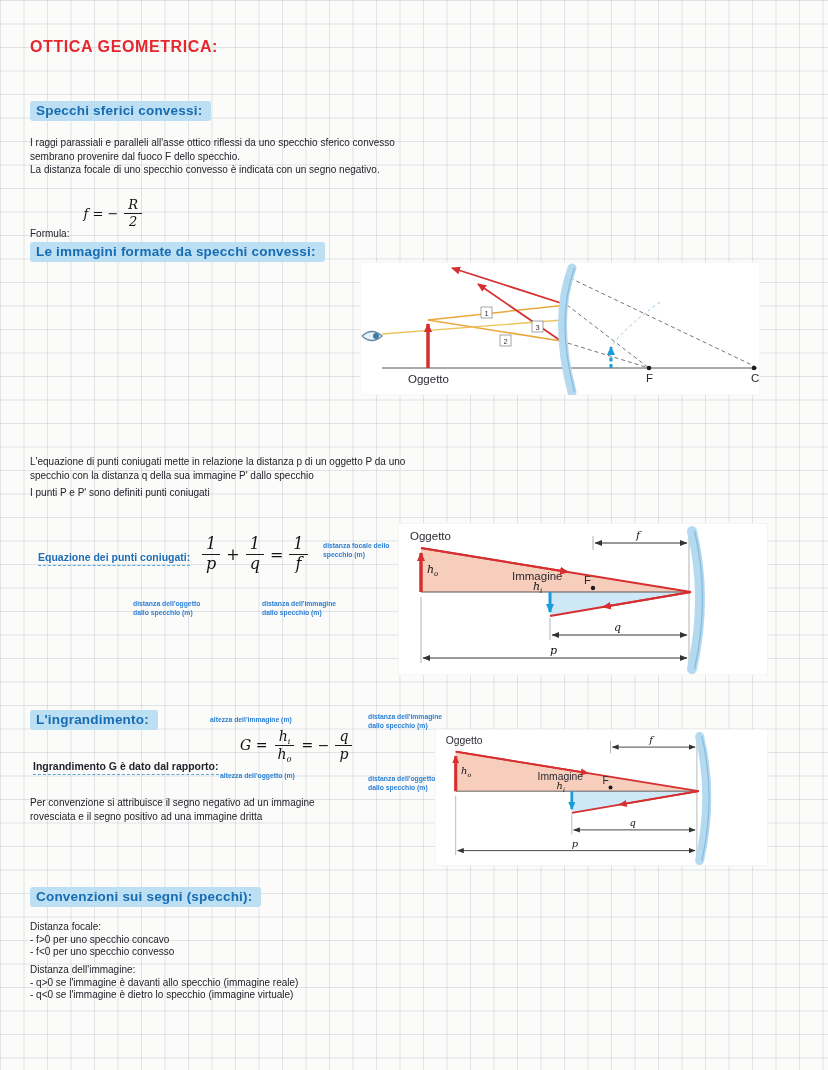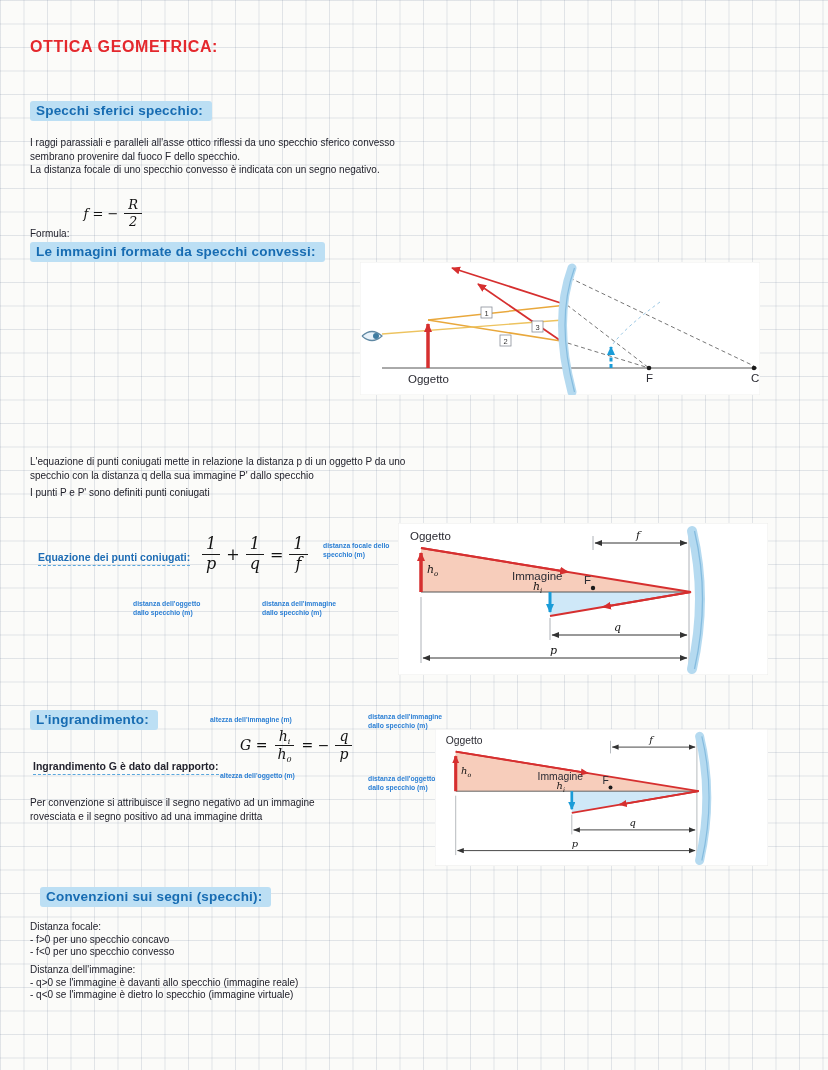--- a/index.html
+++ b/index.html
@@ -73,21 +73,21 @@
     <marker id="mk-dim" markerUnits="userSpaceOnUse" markerWidth="9" markerHeight="8" refX="7" refY="3" orient="auto-start-reverse">
       <path d="M0,0 L7.5,3 L0,6 Z" fill="#333"></path>
     </marker>
   </defs>
 </svg>
 
 <div class="sheet">
 
   <div class="title">OTTICA GEOMETRICA:</div>
 
-  <div class="hl-heading" style="left:30px; top:101px">Specchi sferici specchio:</div>
+  <div class="hl-heading" style="left:30px; top:101px">Specchi sferici convessi:</div>
   <div class="para" style="left:30px; top:136px; width:470px">I raggi parassiali e paralleli all'asse ottico riflessi da uno specchio sferico convesso
 sembrano provenire dal fuoco F dello specchio.
 La distanza focale di uno specchio convesso è indicata con un segno negativo.</div>
 
   <div class="math-row" style="left:30px; top:188px; font-size:13px">
     <span class="formula-label">Formula:</span>
     <span>f = −</span>
     <span class="frac">
       <span class="num">R</span>
       <span class="den">2</span>
@@ -251,21 +251,21 @@
     <text x="12" y="17" class="dlabel">Oggetto</text>
     <text x="29" y="50" class="dmath"><tspan>h</tspan><tspan class="dsub" dy="3">o</tspan></text>
     <text x="114" y="57" class="dlabel">Immagine</text>
     <text x="186" y="61" class="dlabel">F</text>
     <text x="135" y="67" class="dmath"><tspan>h</tspan><tspan class="dsub" dy="3">i</tspan></text>
     <text x="238" y="16" class="dmath">f</text>
     <text x="216" y="108" class="dmath">q</text>
     <text x="152" y="131" class="dmath">p</text>
   </svg>
 
-  <div class="hl-heading" style="left:40px; top:887px">Convenzioni sui segni (specchi):</div>
+  <div class="hl-heading" style="left:30px; top:887px">Convenzioni sui segni (specchi):</div>
 
   <div class="list-group" style="left:30px; top:921px">
     <div class="list-title">Distanza focale:</div>
     <div class="list-item">- f&gt;0 per uno specchio concavo</div>
     <div class="list-item">- f&lt;0 per uno specchio convesso</div>
   </div>
   <div class="list-group" style="left:30px; top:964px">
     <div class="list-title">Distanza dell'immagine:</div>
     <div class="list-item">- q&gt;0 se l'immagine è davanti allo specchio (immagine reale)</div>
     <div class="list-item">- q&lt;0 se l'immagine è dietro lo specchio (immagine virtuale)</div>

